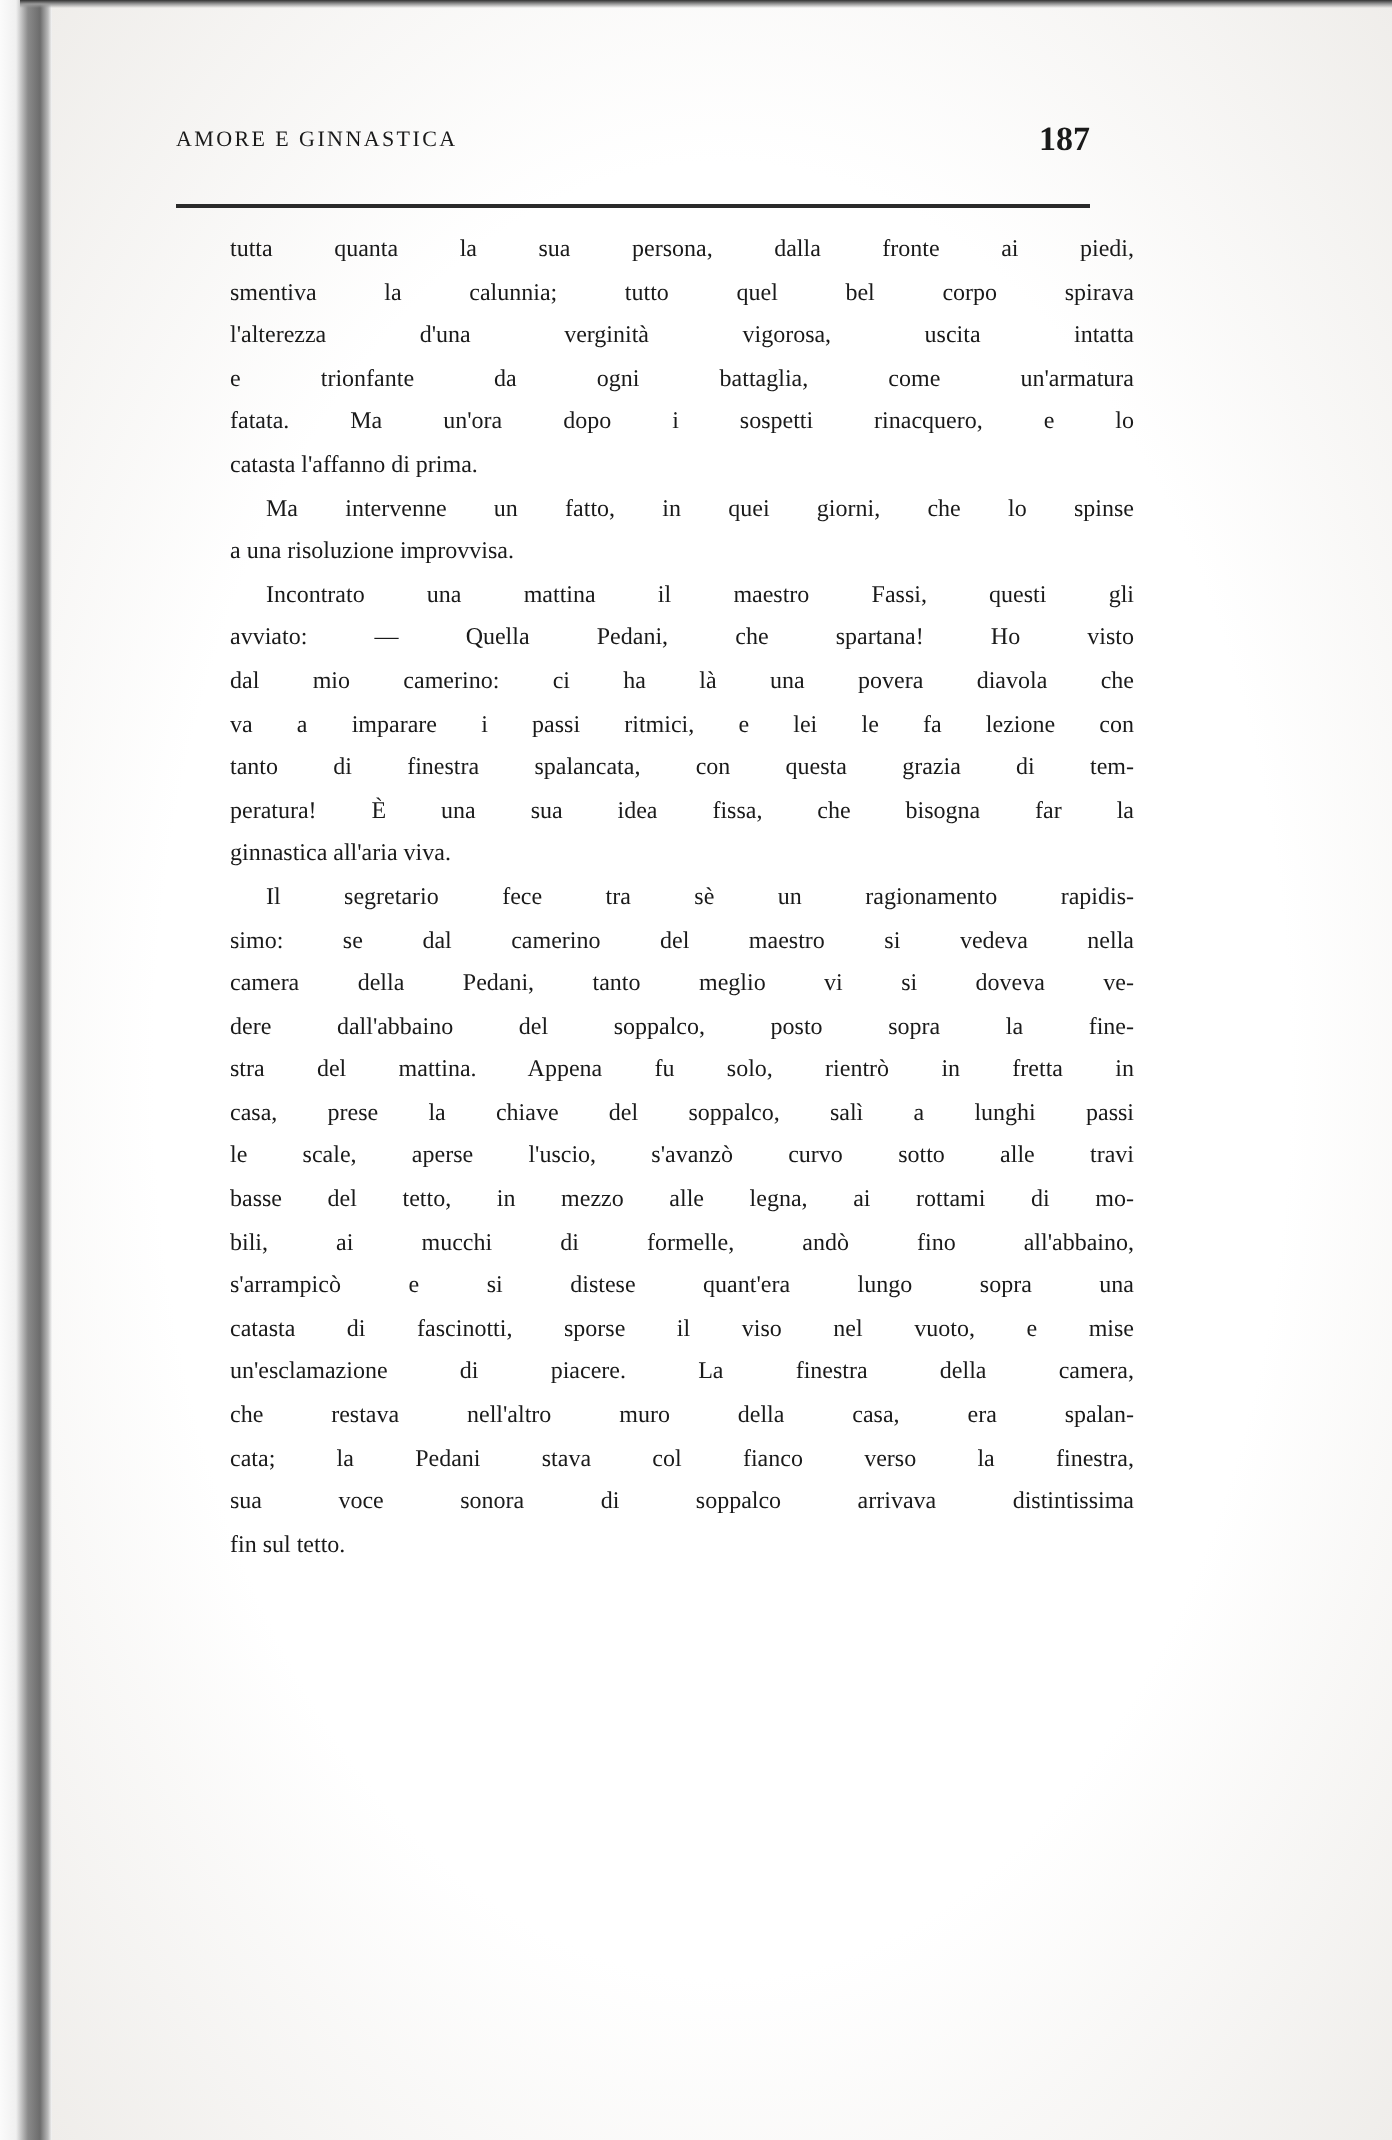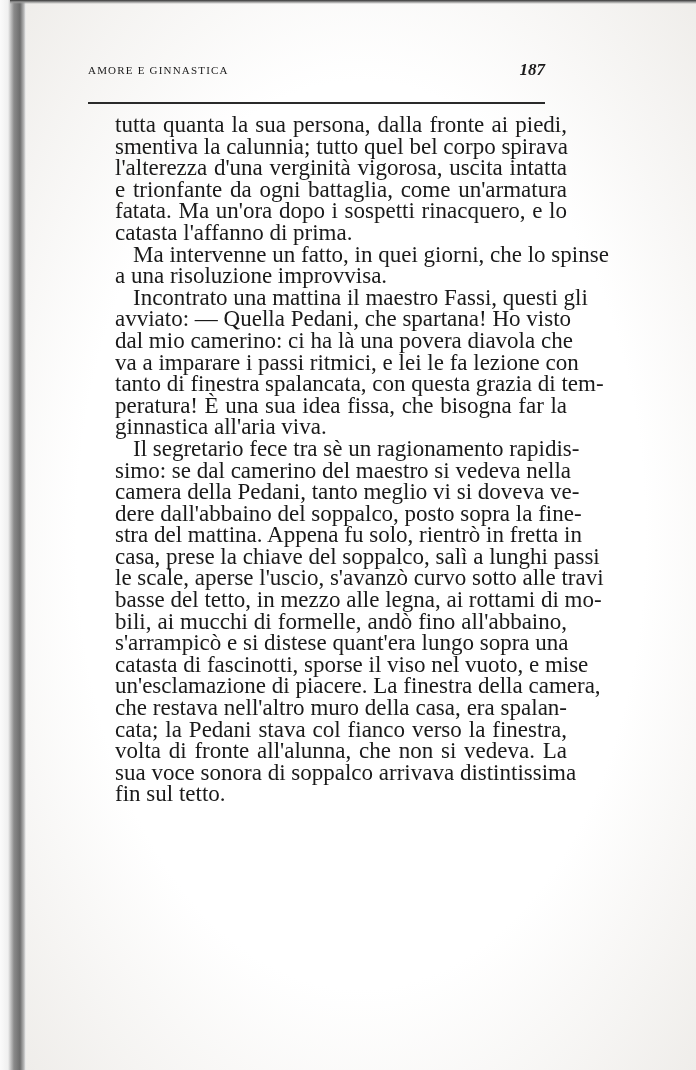--- a/index.html
+++ b/index.html
@@ -24,29 +24,29 @@
     }
     .header {
       position: absolute; left: 88px; top: 62px; width: 457px; height: 24px;
     }
     .running-title {
       position: absolute; left: 0; right: 0; top: 2px; 
       font-size: 11px; letter-spacing: 1.2px; font-variant: small-caps;
       text-transform: uppercase;
     }
     .page-number {
-      position: absolute; right: 0; top: -2px; font-size: 17px; font-weight: bold; font-style: italic;
+      position: absolute; right: 0; top: -2px; font-size: 17px; font-weight: bold;
     }
     .rule {
       position: absolute; left: 88px; top: 102px; width: 457px; height: 1.5px;
       background: #2a2a2a;
     }
     .body-text {
       position: absolute; left: 115px; top: 114px; width: 452px;
-      font-size: 23px; line-height: 21.6px;
+      font-size: 12px; line-height: 21.6px;
       text-align: justify;
     }
     .line {
       display: block; white-space: nowrap; text-align: justify;
       text-align-last: justify; height: 21.6px;
     }
     .line.indent { padding-left: 18px; }
     .line.last { text-align-last: left; }
   </style>
 </head>
@@ -92,17 +92,16 @@
       <span class="line">stra del mattina. Appena fu solo, rientrò in fretta in</span>
       <span class="line">casa, prese la chiave del soppalco, salì a lunghi passi</span>
       <span class="line">le scale, aperse l'uscio, s'avanzò curvo sotto alle travi</span>
       <span class="line">basse del tetto, in mezzo alle legna, ai rottami di mo-</span>
       <span class="line">bili, ai mucchi di formelle, andò fino all'abbaino,</span>
       <span class="line">s'arrampicò e si distese quant'era lungo sopra una</span>
       <span class="line">catasta di fascinotti, sporse il viso nel vuoto, e mise</span>
       <span class="line">un'esclamazione di piacere. La finestra della camera,</span>
       <span class="line">che restava nell'altro muro della casa, era spalan-</span>
       <span class="line">cata; la Pedani stava col fianco verso la finestra,</span>
-      <span class="line">volta di fronte all'alunna, che non si vedeva. La</span>
       <span class="line">sua voce sonora di soppalco arrivava distintissima</span>
       <span class="line last">fin sul tetto.</span>
     </div>
   </div>
 
 </body></html>

